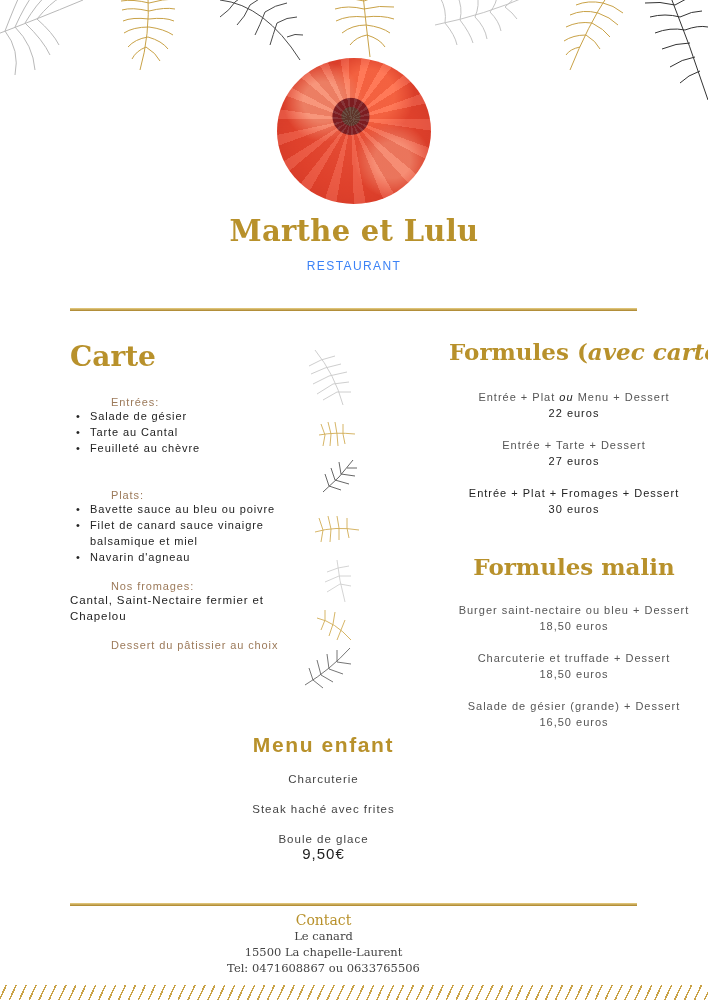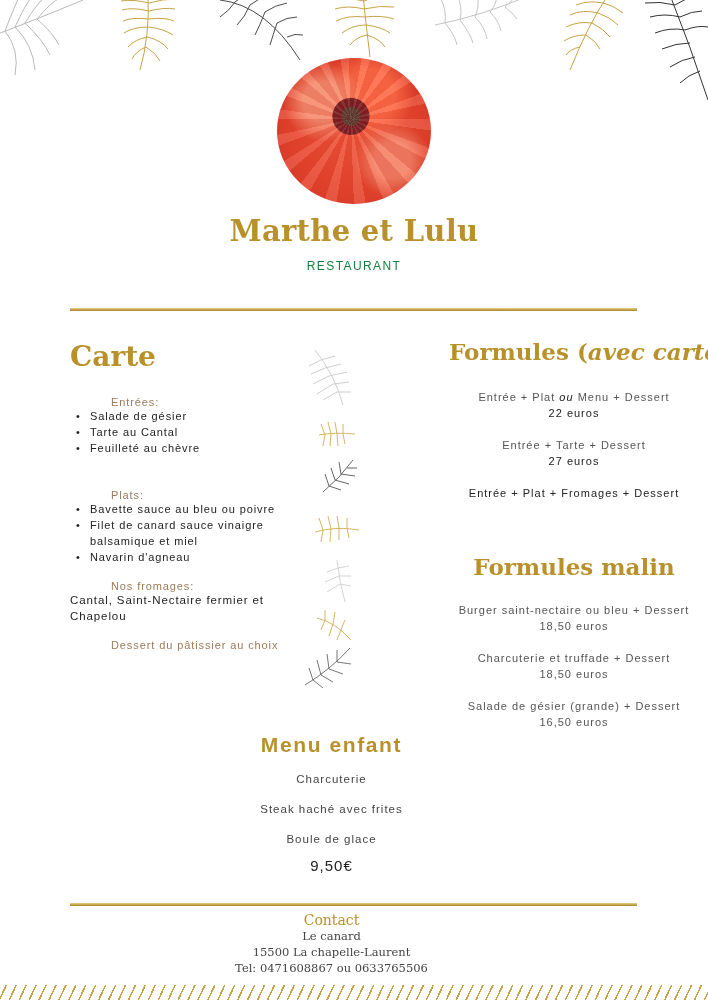--- a/index.html
+++ b/index.html
@@ -27,21 +27,21 @@
     content: ""; position: absolute; inset: 0; border-radius: 50%;
     background:
       repeating-conic-gradient(from 10deg at 48% 42%, rgba(255,255,255,0.10) 0deg 8deg, rgba(140,20,20,0.10) 8deg 20deg);
   }
   .title {
     position: absolute; left: 0; width: 708px; top: 214px; text-align: center;
     font-size: 29px; color: #b8912b; letter-spacing: 0.3px;
   }
   .subtitle {
     position: absolute; left: 0; width: 708px; top: 259px; text-align: center;
-    font-size: 12px; letter-spacing: 1.4px; color: #15803d;
+    font-size: 12px; letter-spacing: 1.4px; color: #3b82f6;
   }
   .rule {
     position: absolute; left: 70px; width: 567px; height: 3px;
     background: linear-gradient(#e8cf86, #a8822a);
   }
 
   
   .col-left { position: absolute; left: 70px; top: 340px; width: 230px; }
   .h-carte { font-size: 28px; color: #b8912b; line-height: 34px; }
   .cat { font-size: 11px; letter-spacing: 0.9px; color: #9c7a5a; margin-top: 2px; padding-left: 41px; }
@@ -52,21 +52,21 @@
 
   
   .col-right { position: absolute; left: 433px; width: 250px; text-align: center; margin-left: 16px; }
   .h-form { font-size: 23px; color: #b8912b; white-space: nowrap; }
   .h-form i { font-style: italic; }
   .f-item { font-size: 11px; letter-spacing: 1px; line-height: 16px; color: #555; }
   .f-price { font-size: 11px; letter-spacing: 1px; line-height: 16px; color: #222; }
   .f-dark { color: #222; }
 
   
-  .center { position: absolute; left: 12px; width: 639px; text-align: center; }
+  .center { position: absolute; left: 4px; width: 639px; text-align: center; }
   .h-enfant { font-size: 21px; letter-spacing: 1.6px; color: #b8912b; }
   .e-item { font-size: 11.5px; letter-spacing: 1px; color: #444; }
   .e-price { font-size: 15px; letter-spacing: 1px; color: #222; }
 
   .contact-h { font-size: 14px; color: #b8912b; }
   .contact-l { font-size: 11.5px; color: #444; line-height: 16px; }
 
   .stripes {
     position: absolute; left: 0; top: 985px; width: 708px; height: 15px;
     background: repeating-linear-gradient(115deg, transparent 0 5px, #c9a247 5px 6.5px, transparent 6.5px 9px);
@@ -311,20 +311,21 @@
   <div style="margin-top:24px;">
     <div class="f-item"><span>Entrée + Plat </span><i class="f-dark">ou</i><span> Menu + Dessert</span></div>
     <div class="f-price">22 euros</div>
   </div>
   <div style="margin-top:16px;">
     <div class="f-item">Entrée + Tarte + Dessert</div>
     <div class="f-price">27 euros</div>
   </div>
   <div style="margin-top:16px;">
     <div class="f-item f-dark">Entrée + Plat + Fromages + Dessert</div>
+    <div class="f-price">30 euros</div>
   </div>
 </section>
 
 <section class="col-right" style="top:553px;text-align:center;">
   <h2 class="h-form serif">Formules malin</h2>
 
   <div style="margin-top:22px;">
     <div class="f-item">Burger saint-nectaire ou bleu + Dessert</div>
     <div class="f-item">18,50 euros</div>
   </div>
@@ -336,21 +337,21 @@
     <div class="f-item">Salade de gésier (grande) + Dessert</div>
     <div class="f-item">16,50 euros</div>
   </div>
 </section>
 
 <section class="center" style="top:733px;">
   <h2 class="h-enfant">Menu enfant</h2>
   <div class="e-item" style="margin-top:16px;">Charcuterie</div>
   <div class="e-item" style="margin-top:18px;">Steak haché avec frites</div>
   <div class="e-item" style="margin-top:18px;">Boule de glace</div>
-  <div class="e-price" style="margin-top:12px;">9,50€</div>
+  <div class="e-price" style="margin-top:0;">9,50€</div>
 </section>
 
 <div class="rule" style="top:903px;"></div>
 
 <section class="center" style="top:912px;">
   <div class="contact-h serif">Contact</div>
   <div class="contact-l serif">Le canard</div>
   <div class="contact-l serif">15500 La chapelle-Laurent</div>
   <div class="contact-l serif">Tel: 0471608867 ou 0633765506</div>
 </section>

